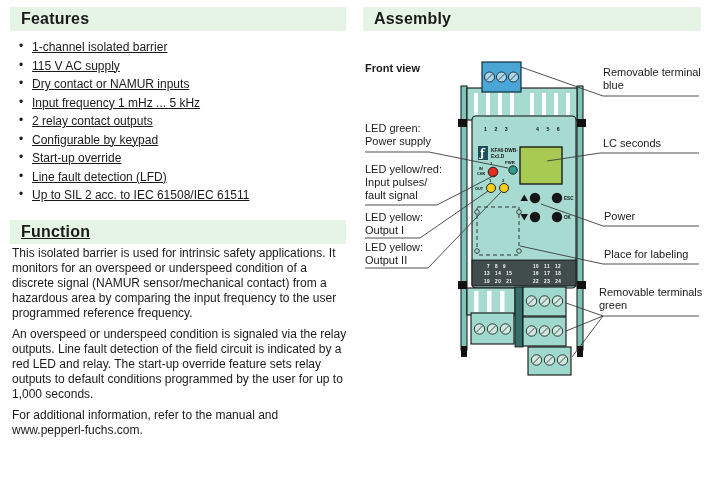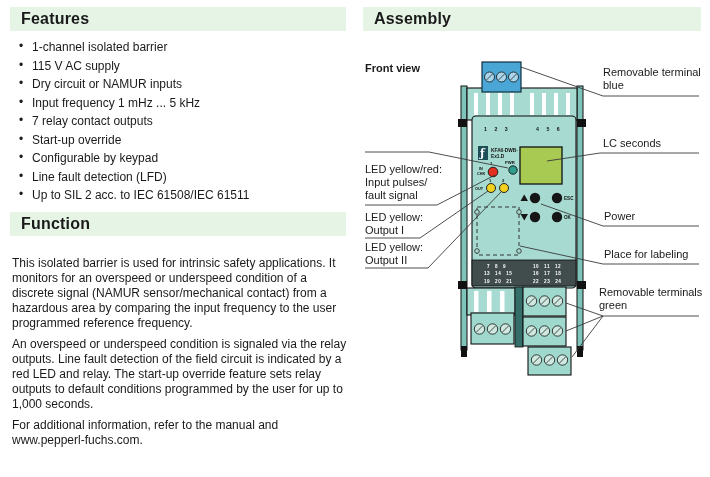--- a/index.html
+++ b/index.html
@@ -3,24 +3,24 @@
 <meta charset="utf-8">
 <style>
   html,body{margin:0;padding:0;background:#fff;}
   .page{position:relative;width:710px;height:477px;background:#fff;overflow:hidden;
         font-family:"Liberation Sans",sans-serif;color:var(--text,#1a1a1a);}
   .bar{background:var(--header_bg,#e6f4e5);height:24px;display:flex;align-items:center;
        padding-left:11px;box-sizing:border-box;font-weight:bold;font-size:16px;letter-spacing:.2px;}
   .col-left{position:absolute;left:10px;top:7px;width:336px;}
   .col-right{position:absolute;left:363px;top:0;width:347px;height:370px;}
   .col-right .bar{position:absolute;left:0;top:7px;width:338px;}
-  ul.bullets{list-style:none;margin:10px 0 0 0;padding:0 0 0 9px;}
+  ul.bullets{list-style:none;margin:10px 0 0 0;padding:0 0 0 9px;text-decoration:underline;}
   ul.bullets li{position:relative;font-size:12px;line-height:12.5px;margin-bottom:6px;padding-left:13px;}
   ul.bullets li::before{content:"•";position:absolute;left:0;top:-1px;font-size:12px;}
-  .paras{margin-top:20px;}
+  .paras{margin-top:2px;}
   .paras p{font-size:12px;line-height:15.2px;margin:0 0 5px 2px;width:336px;}
   .callout{position:absolute;font-size:11px;line-height:13px;white-space:pre-line;}
   .bold{font-weight:bold;}
   .diagram-svg{position:absolute;left:0;top:0;pointer-events:none;}
   
   .ln{stroke:#3a3a3a;stroke-width:0.9;fill:none;}
   .f-body{fill:var(--device_body,#a7dbd2);stroke:#111;stroke-width:1.1;}
   .f-rail{fill:var(--device_rail,#7fc4bb);stroke:#111;stroke-width:1;}
   .f-blue{fill:var(--terminal_blue,#4aa6d4);stroke:#12303f;stroke-width:1.2;}
   .f-green{fill:var(--terminal_green,#9fd8cc);stroke:#111;stroke-width:1.1;}
@@ -47,29 +47,29 @@
 
 <div class="page">
 
   <div class="col-left">
     <div class="bar">
       <span>Features</span>
     </div>
     <ul class="bullets">
       <li>1-channel isolated barrier</li>
       <li>115 V AC supply</li>
-      <li>Dry circuit or NAMUR inputs</li>
+      <li>Dry contact or NAMUR inputs</li>
       <li>Input frequency 1 mHz ... 5 kHz</li>
-      <li>7 relay contact outputs</li>
+      <li>2 relay contact outputs</li>
+      <li>Configurable by keypad</li>
       <li>Start-up override</li>
-      <li>Configurable by keypad</li>
       <li>Line fault detection (LFD)</li>
       <li>Up to SIL 2 acc. to IEC 61508/IEC 61511</li>
     </ul>
-    <div class="bar" style="margin-top:10px;">
+    <div class="bar" style="margin-top:18px;text-decoration:underline;">
       <span>Function</span>
     </div>
     <div class="paras">
       <p>This isolated barrier is used for intrinsic safety applications. It monitors for an overspeed or underspeed condition of a discrete signal (NAMUR sensor/mechanical contact) from a hazardous area by comparing the input frequency to the user programmed reference frequency.</p>
       <p>An overspeed or underspeed condition is signaled via the relay outputs. Line fault detection of the field circuit is indicated by a red LED and relay. The start-up override feature sets relay outputs to default conditions programmed by the user for up to 1,000 seconds.</p>
       <p>For additional information, refer to the manual and www.pepperl-fuchs.com.</p>
     </div>
   </div>
 
   <div class="col-right">
@@ -260,20 +260,22 @@
         <line class="ln" x1="603" y1="264" x2="699" y2="264"></line>
           <line class="ln" x1="603" y1="264" x2="520" y2="246"></line>
         <line class="ln" x1="603" y1="316" x2="699" y2="316"></line>
         <line class="ln" x1="603" y1="316" x2="566" y2="303"></line>
         <line class="ln" x1="603" y1="316" x2="566" y2="331"></line>
         <line class="ln" x1="603" y1="316" x2="572" y2="357"></line>
       </g>
     </svg>
 
     <div class="callout bold" style="left:2px;top:62px;">Front view</div>
+    <div class="callout" style="left:2px;top:122px;">LED green:
+Power supply</div>
     <div class="callout" style="left:2px;top:163px;">LED yellow/red:
 Input pulses/
 fault signal</div>
     <div class="callout" style="left:2px;top:211px;">LED yellow:
 Output I</div>
     <div class="callout" style="left:2px;top:241px;">LED yellow:
 Output II</div>
     <div class="callout" style="left:240px;top:66px;">Removable terminal
 blue</div>
     <div class="callout" style="left:240px;top:137px;">LC seconds</div>

